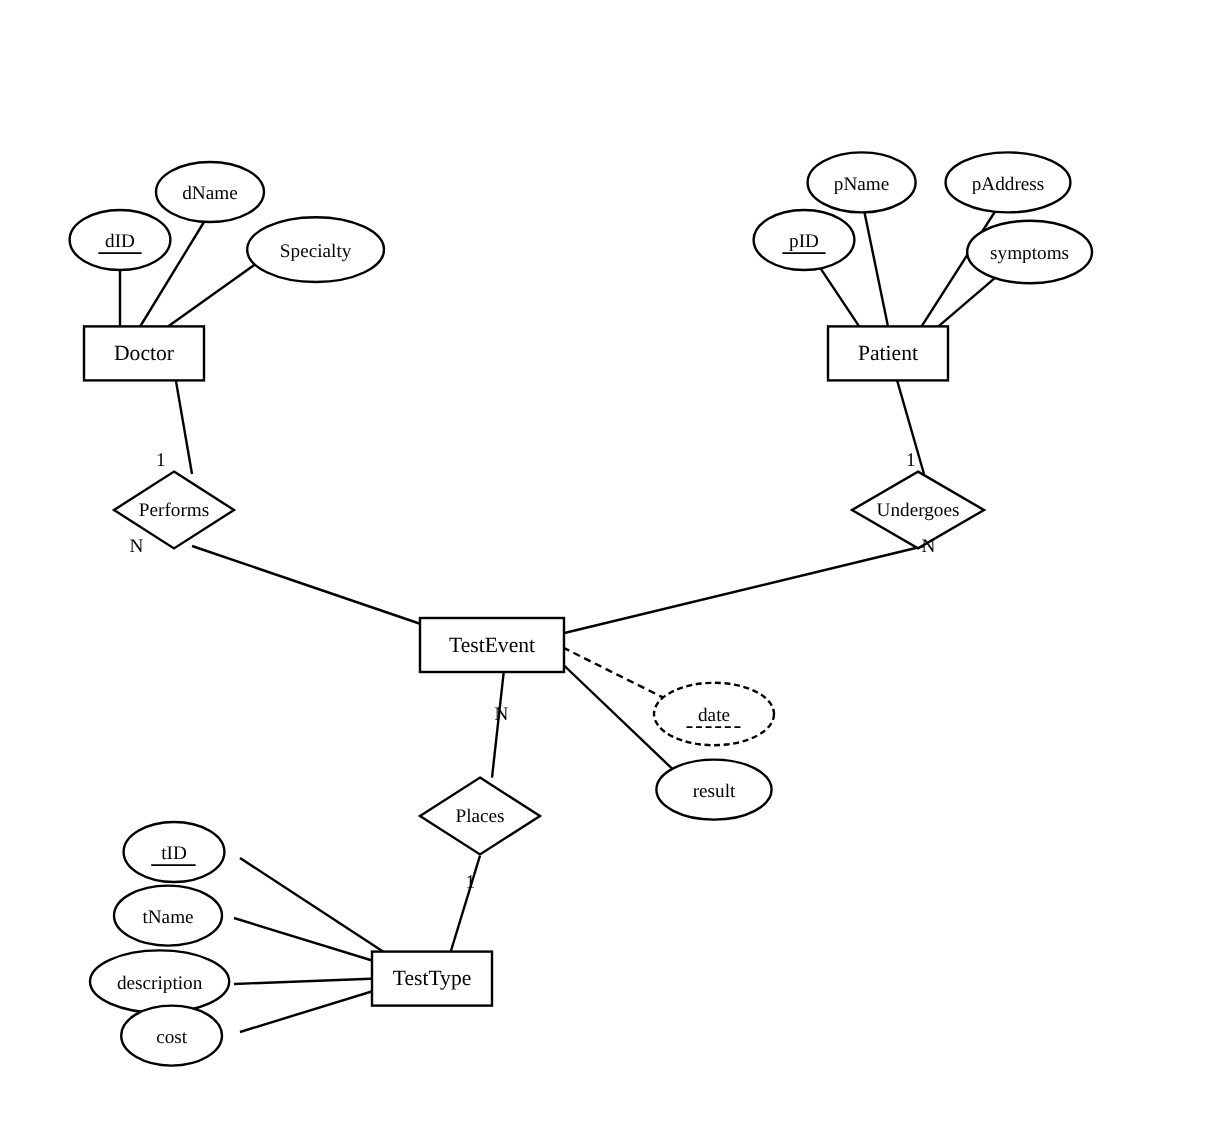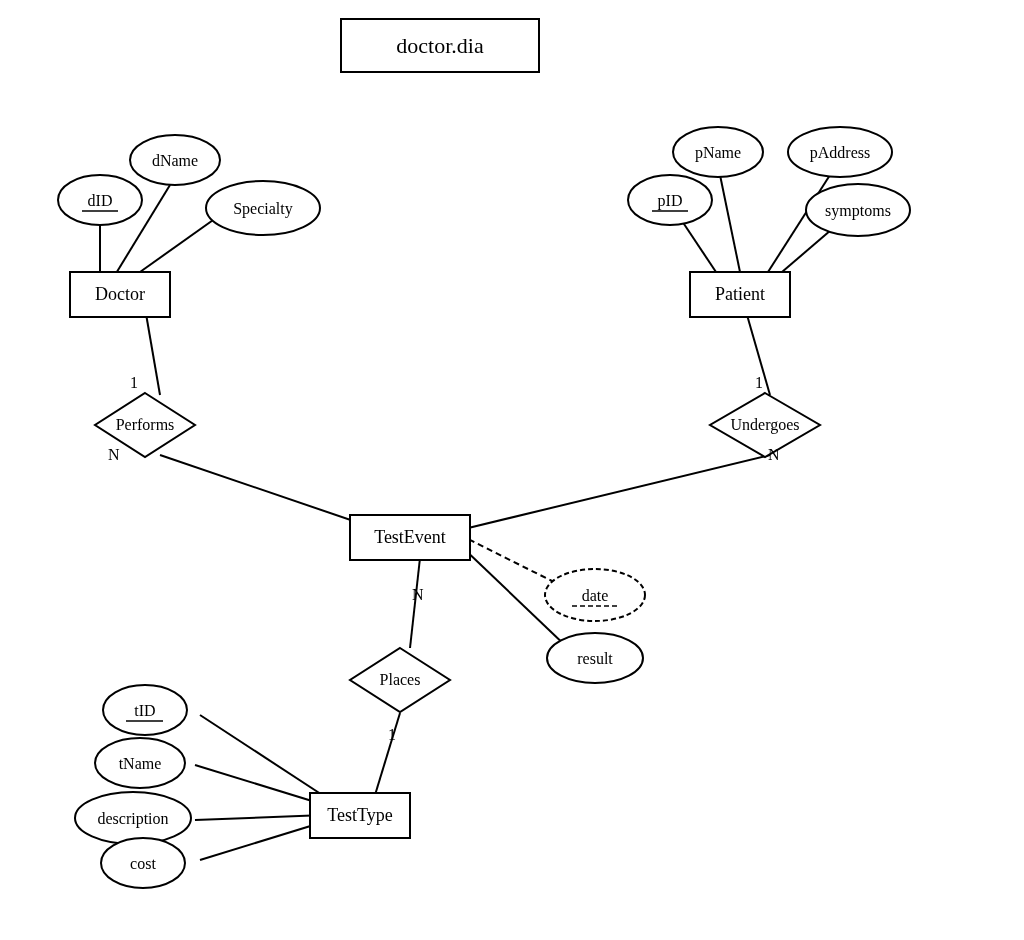--- a/index.html
+++ b/index.html
@@ -36,21 +36,20 @@
       font-size: 22px;
       font-weight: normal;
       background: #fff;
     }
   </style>
 </head>
 <body>
 
 <div class="diagram-container">
 
-  <div class="title-box">doctor.dia</div>
 
   <svg>
 
     <line x1="145" y1="308" x2="160" y2="395" stroke="#000" stroke-width="2"></line>
 
     <line x1="160" y1="455" x2="380" y2="530" stroke="#000" stroke-width="2"></line>
 
     <line x1="745" y1="308" x2="770" y2="395" stroke="#000" stroke-width="2"></line>
 
     <line x1="770" y1="455" x2="460" y2="530" stroke="#000" stroke-width="2"></line>

